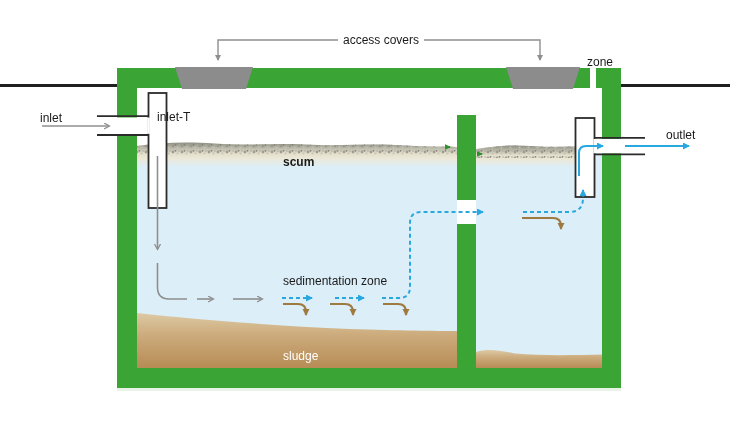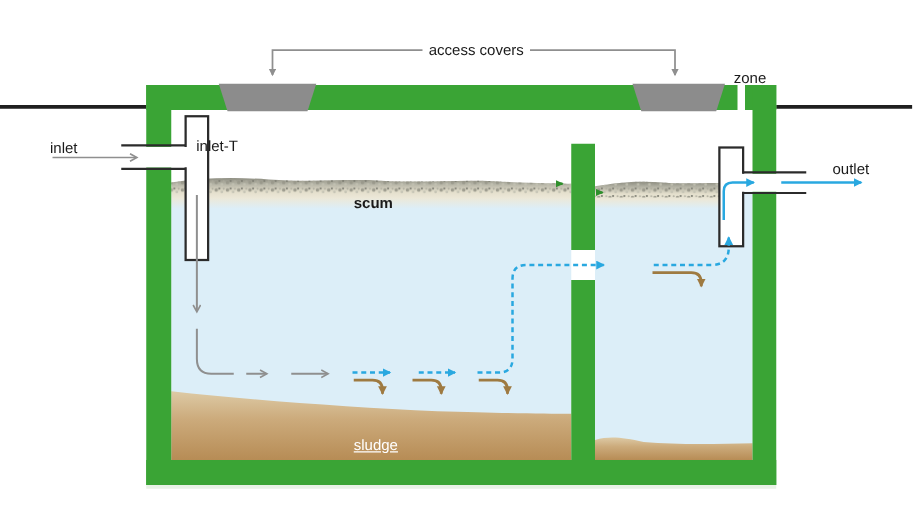--- a/index.html
+++ b/index.html
@@ -139,16 +139,17 @@
     <path d="M445,147 L450,147" marker-end="url(#m-green)"></path>
     <path d="M477,154 L482,154" marker-end="url(#m-green)"></path>
   </g>
 </svg>
 
 <div class="lbl center" style="left:381px;top:34px;">access covers</div>
 <div class="lbl center" style="left:600px;top:56px;">zone</div>
 <div class="lbl" style="left:40px;top:112px;text-align:right;">inlet</div>
 <div class="lbl" style="left:157px;top:111px;">inlet-T</div>
 <div class="lbl" style="left:283px;top:156px;font-weight:bold;">scum</div>
-<div class="lbl white" style="left:283px;top:350px;text-decoration:underline;">sludge</div>
+<div class="lbl" style="left:283px;top:275px;">sedimentation zone</div>
+<div class="lbl white" style="left:283px;top:350px;">sludge</div>
 <div class="lbl" style="left:666px;top:129px;">outlet</div>
 
 </div>
 
 </body></html>

